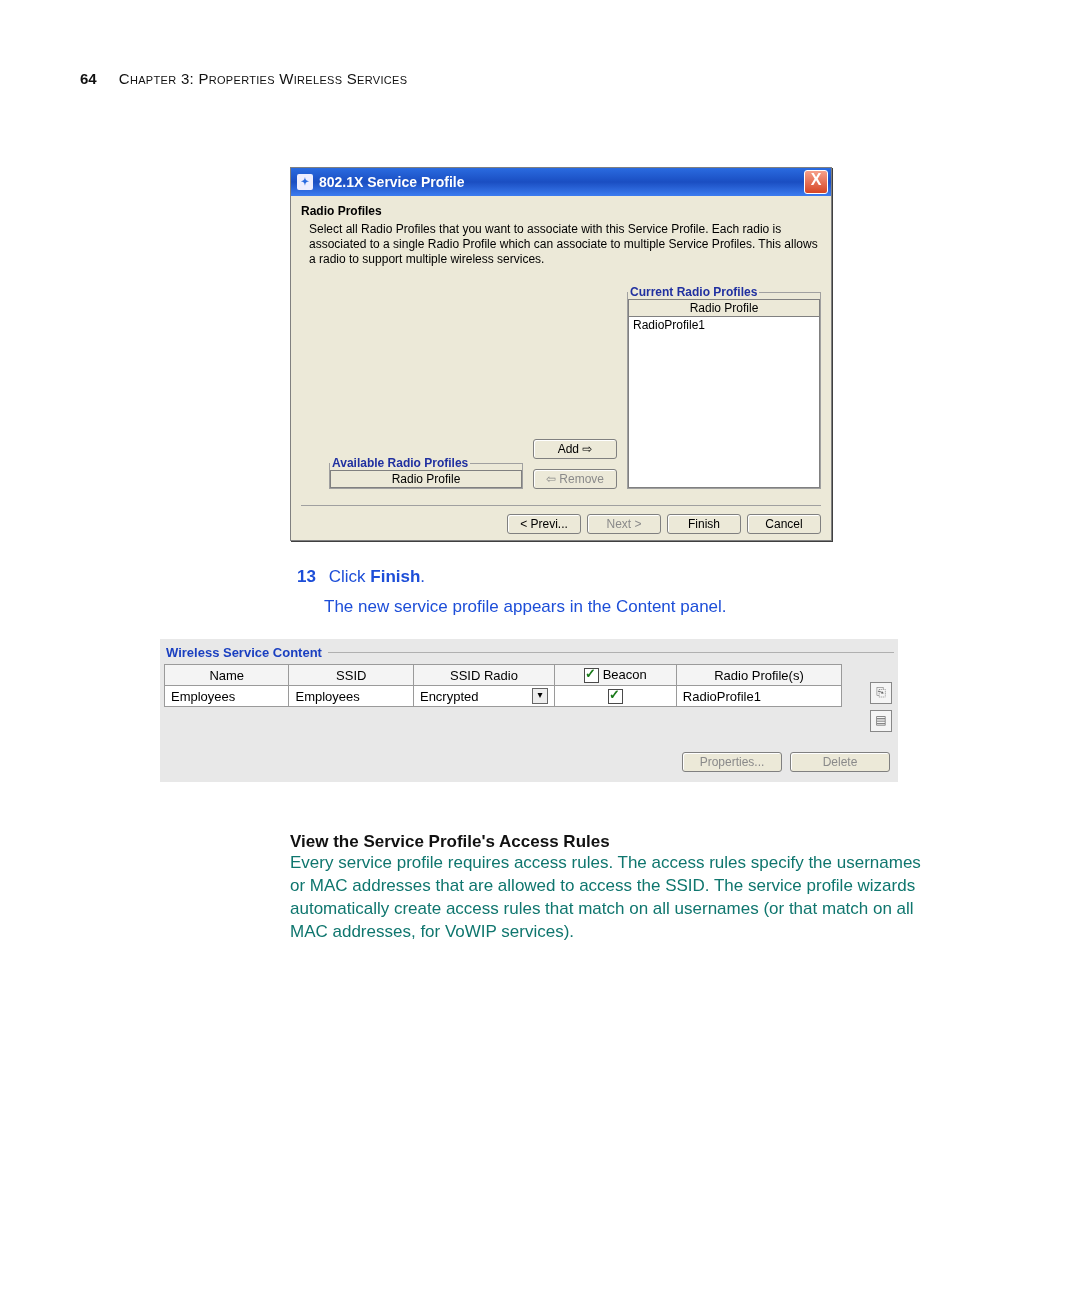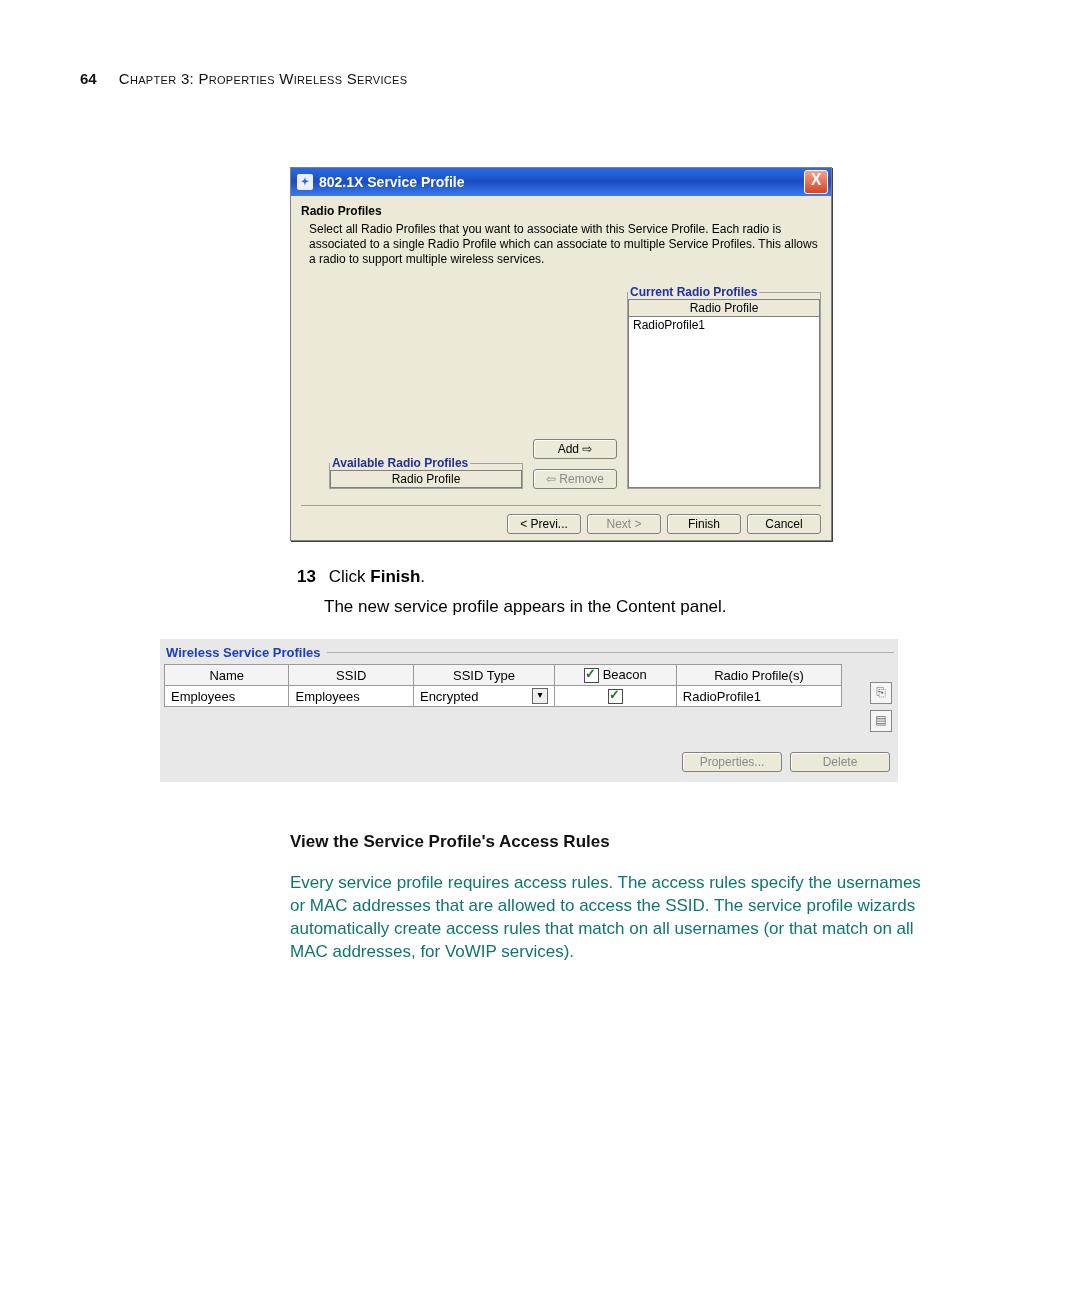--- a/index.html
+++ b/index.html
@@ -133,21 +133,21 @@
     display: flex;
     justify-content: flex-end;
     gap: 6px;
   }
   .dlg-footer .btn { min-width: 60px; }
 
   
   .step-block {
     margin: 26px 0 0 210px;
     font-size: 17px;
-    color: #000000;
+    color: #1d4ed8;
   }
   .step-num { font-weight: bold; margin-right: 8px; display:inline-block; width:26px; text-align:right;}
   .step-line { margin-bottom: 10px; }
   .step-follow { margin-left: 34px; }
 
   
   .wsp-panel {
     margin: 22px 0 0 80px;
     width: 730px;
     background: #e8e8e8;
@@ -238,21 +238,21 @@
     font-size:10px;
     text-align:center;
     line-height:12px;
   }
 
   
   .section-block {
     margin: 50px 0 0 210px;
     width: 650px;
   }
-  .h3-title { font-weight: bold; font-size: 17px; color:#111; margin-bottom: 20px;}
+  .h3-title { font-weight: bold; font-size: 17px; color:#111; margin-bottom: 0;}
   .para { font-size: 17px; line-height:1.35; color:#0f766e;}
 </style>
 </head>
 <body>
 
 <div class="page-wrap">
 
   <div class="page-header">
     <span class="page-num">64</span>
     <span class="chap-label">Chapter 3: Properties Wireless Services</span>
@@ -300,29 +300,29 @@
   <div class="step-block">
     <div class="step-line">
       <span class="step-num">13</span>
       <span>Click </span><b>Finish</b><span>.</span>
     </div>
     <div class="step-follow">The new service profile appears in the Content panel.</div>
   </div>
 
   <div class="wsp-panel">
     <div class="wsp-legend">
-        <span>Wireless Service Profiles</span>
+        <span>Wireless Service Content</span>
       </div>
     <div class="wsp-row">
       <table class="wsp-table">
         <tbody>
             <tr>
           <th>Name</th>
           <th>SSID</th>
-          <th>SSID Type</th>
+          <th>SSID Radio</th>
           <th>
             <span class="checkbox-glyph checked"></span>
             <span>Beacon</span>
           </th>
           <th>Radio Profile(s)</th>
         </tr>
         <tr>
           <td>Employees</td>
           <td>Employees</td>
           <td>

